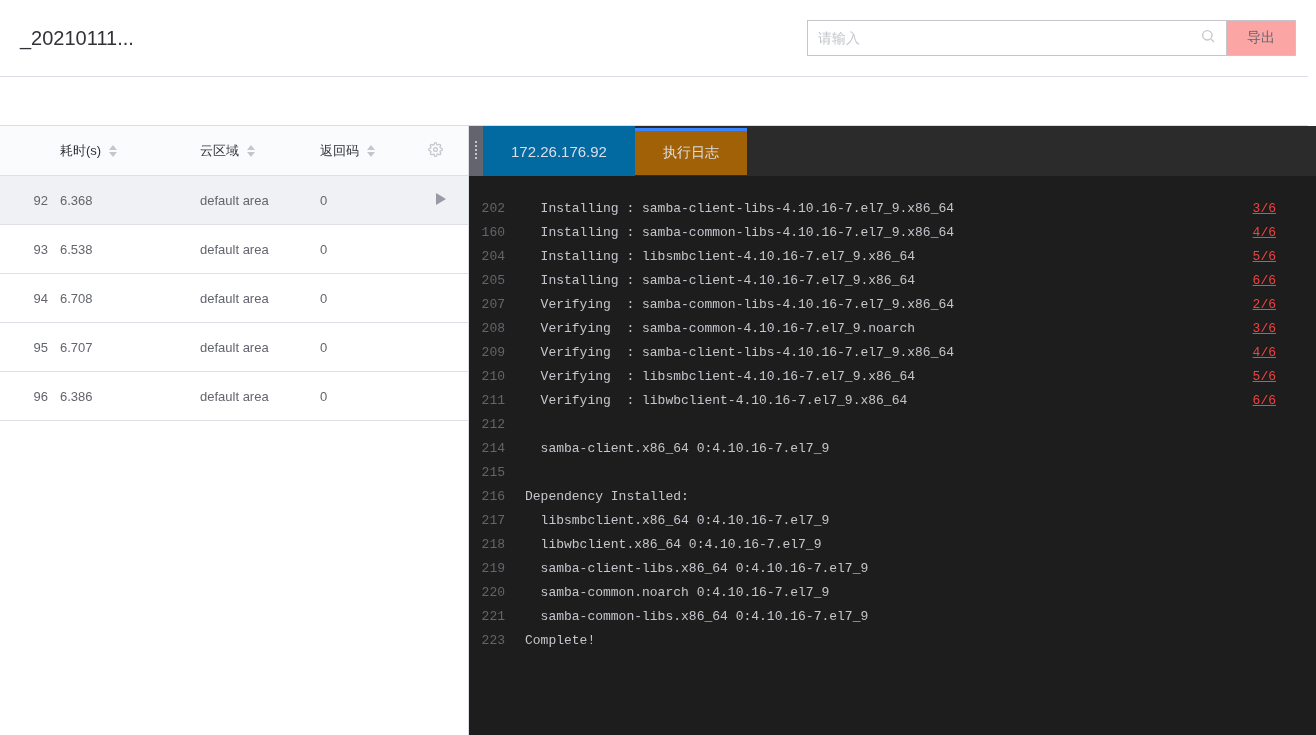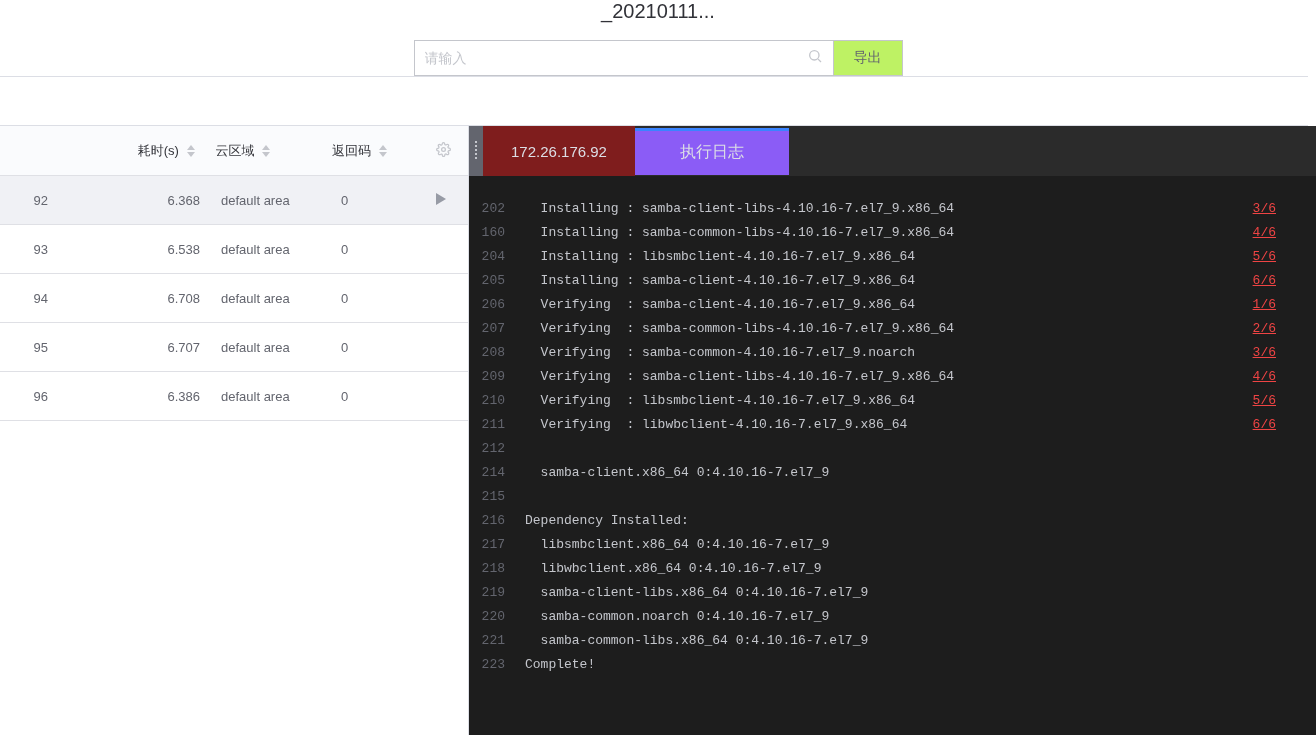--- a/index.html
+++ b/index.html
@@ -10,21 +10,20 @@
       height: 735px;
       overflow: hidden;
       position: relative;
     }
     .header {
       height: 76px;
       display: flex;
       align-items: center;
       padding: 0 20px;
       justify-content: space-between;
-      flex-direction: column;
     }
     .header-title {
       font-size: 20px;
       color: #313238;
       padding-left: 0;
     }
     .header-right {
       display: flex;
       align-items: center;
       gap: 0;
@@ -50,21 +49,21 @@
     }
     .search-icon {
       color: #c4c6cc;
       font-size: 16px;
     }
     .export-btn {
       height: 36px;
       padding: 0 20px;
       border: 1px solid #c4c6cc;
       border-left: none;
-      background: #bef264;
+      background: #fca5a5;
       font-size: 14px;
       color: #63656e;
       cursor: pointer;
       display: flex;
       align-items: center;
     }
     .tab-area {
       height: 50px;
       border: 1px solid #dcdee5;
       border-left: none;
@@ -83,22 +82,22 @@
     .table-header {
       height: 50px;
       display: flex;
       align-items: center;
       border-bottom: 1px solid #dfe0e5;
       font-size: 13px;
       color: #313238;
       background: #fafbfd;
     }
     .col-id { width: 60px; padding-left: 0; text-align: right; padding-right: 12px;}
-    .col-time { width: 140px; text-align: right; }
-    .col-area { width: 120px; margin-left: 21px; }
+    .col-time { width: 140px; }
+    .col-area { width: 120px; }
     .col-code { width: 90px; }
     .col-gear { width: 50px; text-align: center; }
     .sort-icon {
       display: inline-flex;
       flex-direction: column;
       margin-left: 4px;
       vertical-align: middle;
       line-height: 0;
     }
     .sort-icon svg { display: block; }
@@ -152,30 +151,30 @@
       height: 20px;
       background: repeating-linear-gradient(#c4c6cc 0 2px, transparent 2px 4px);
     }
     .ip-tab {
       padding: 0 28px;
       height: 50px;
       display: flex;
       align-items: center;
       font-size: 15px;
       color: #dcdee5;
-      background: #7f1d1d;
+      background: #0369a1;
     }
     .log-tab {
-      padding: 0 45px;
+      padding: 0 28px;
       height: 47px;
       display: flex;
       align-items: center;
-      font-size: 16px;
+      font-size: 14px;
       color: #dcdee5;
-      background: #8b5cf6;
+      background: #a16207;
       border-top: 3px solid #3a84ff;
     }
     .log-content {
       flex: 1;
       overflow-y: auto;
       padding: 21px 0;
       font-family: Consolas, Monaco, "Courier New", monospace;
       font-size: 13px;
       line-height: 24px;
     }
@@ -312,21 +311,20 @@
     <div class="right-tabs">
       <div class="drag-handle"></div>
       <div class="ip-tab">172.26.176.92</div>
       <div class="log-tab">执行日志</div>
     </div>
     <div class="log-content" id="log-content">
         <div class="log-line"><span class="line-num">202</span><span class="line-text">  Installing : samba-client-libs-4.10.16-7.el7_9.x86_64</span><span class="line-progress">3/6</span></div>
         <div class="log-line"><span class="line-num">160</span><span class="line-text">  Installing : samba-common-libs-4.10.16-7.el7_9.x86_64</span><span class="line-progress">4/6</span></div>
         <div class="log-line"><span class="line-num">204</span><span class="line-text">  Installing : libsmbclient-4.10.16-7.el7_9.x86_64</span><span class="line-progress">5/6</span></div>
         <div class="log-line"><span class="line-num">205</span><span class="line-text">  Installing : samba-client-4.10.16-7.el7_9.x86_64</span><span class="line-progress">6/6</span></div>
-        <div class="log-line"><span class="line-num">206</span><span class="line-text">  Verifying  : samba-client-4.10.16-7.el7_9.x86_64</span><span class="line-progress">1/6</span></div>
         <div class="log-line"><span class="line-num">207</span><span class="line-text">  Verifying  : samba-common-libs-4.10.16-7.el7_9.x86_64</span><span class="line-progress">2/6</span></div>
         <div class="log-line"><span class="line-num">208</span><span class="line-text">  Verifying  : samba-common-4.10.16-7.el7_9.noarch</span><span class="line-progress">3/6</span></div>
         <div class="log-line"><span class="line-num">209</span><span class="line-text">  Verifying  : samba-client-libs-4.10.16-7.el7_9.x86_64</span><span class="line-progress">4/6</span></div>
         <div class="log-line"><span class="line-num">210</span><span class="line-text">  Verifying  : libsmbclient-4.10.16-7.el7_9.x86_64</span><span class="line-progress">5/6</span></div>
         <div class="log-line"><span class="line-num">211</span><span class="line-text">  Verifying  : libwbclient-4.10.16-7.el7_9.x86_64</span><span class="line-progress">6/6</span></div>
         <div class="log-line"><span class="line-num">212</span><span class="line-text"></span></div>
         <div class="log-line"><span class="line-num">214</span><span class="line-text">  samba-client.x86_64 0:4.10.16-7.el7_9</span></div>
         <div class="log-line"><span class="line-num">215</span><span class="line-text"></span></div>
         <div class="log-line"><span class="line-num">216</span><span class="line-text">Dependency Installed:</span></div>
         <div class="log-line"><span class="line-num">217</span><span class="line-text">  libsmbclient.x86_64 0:4.10.16-7.el7_9</span></div>

